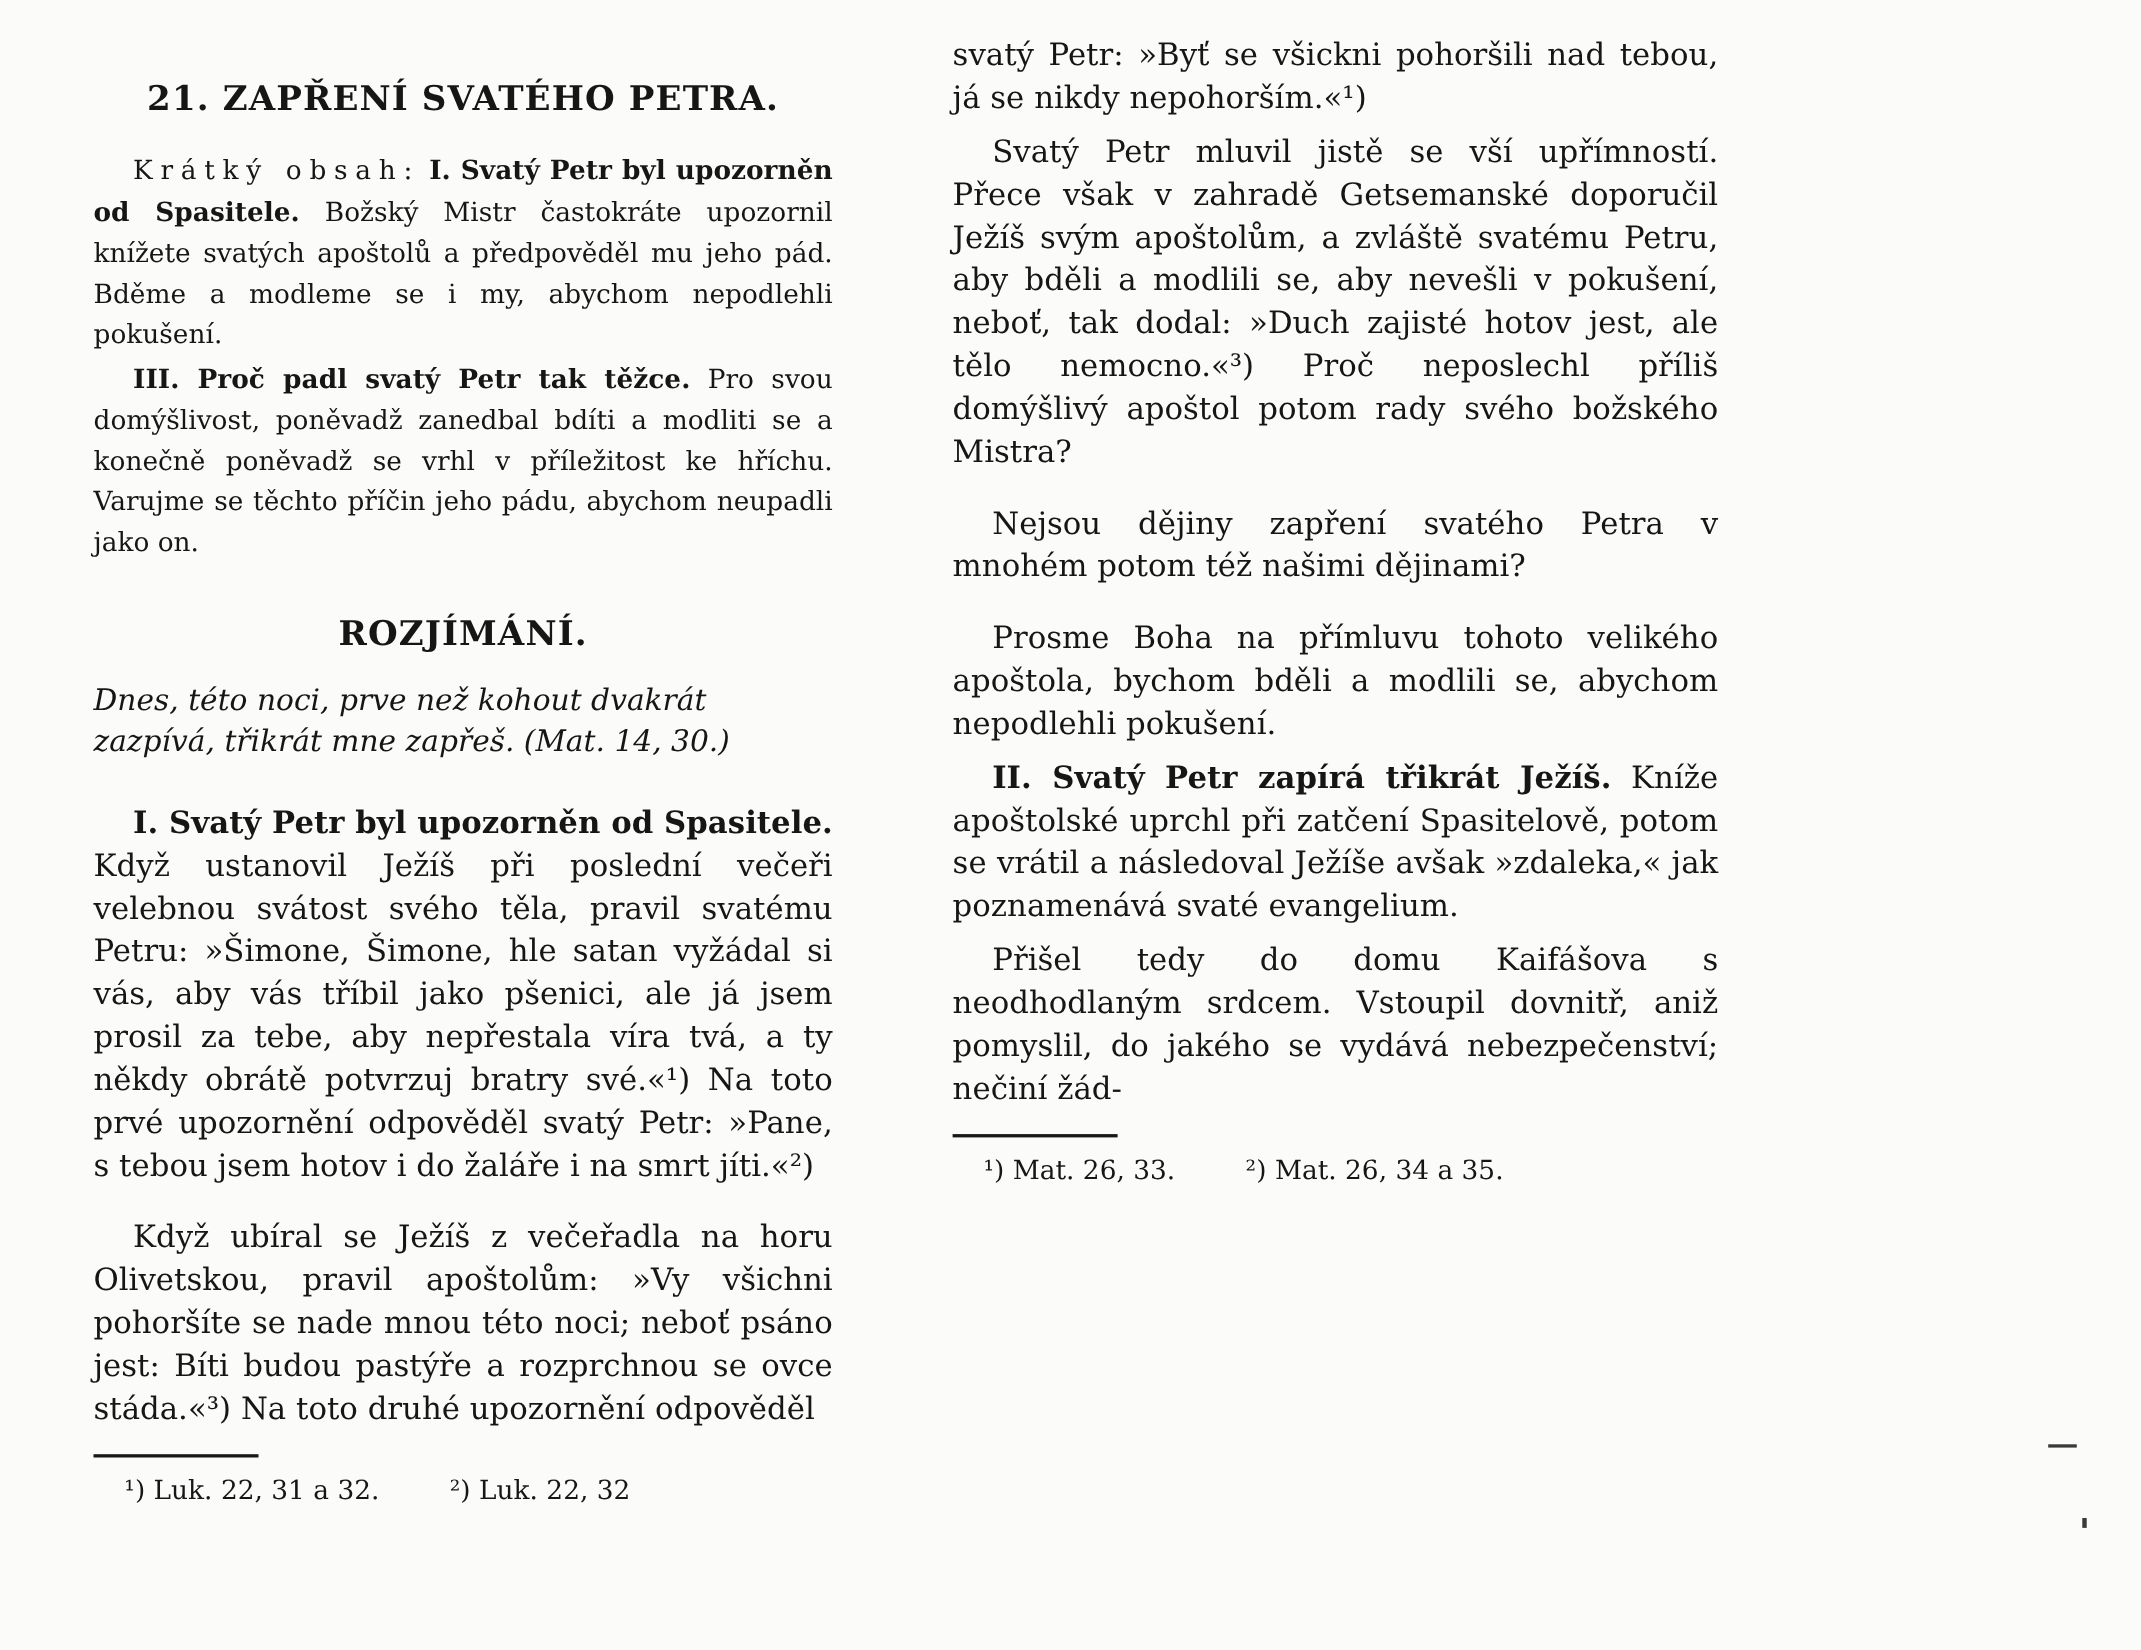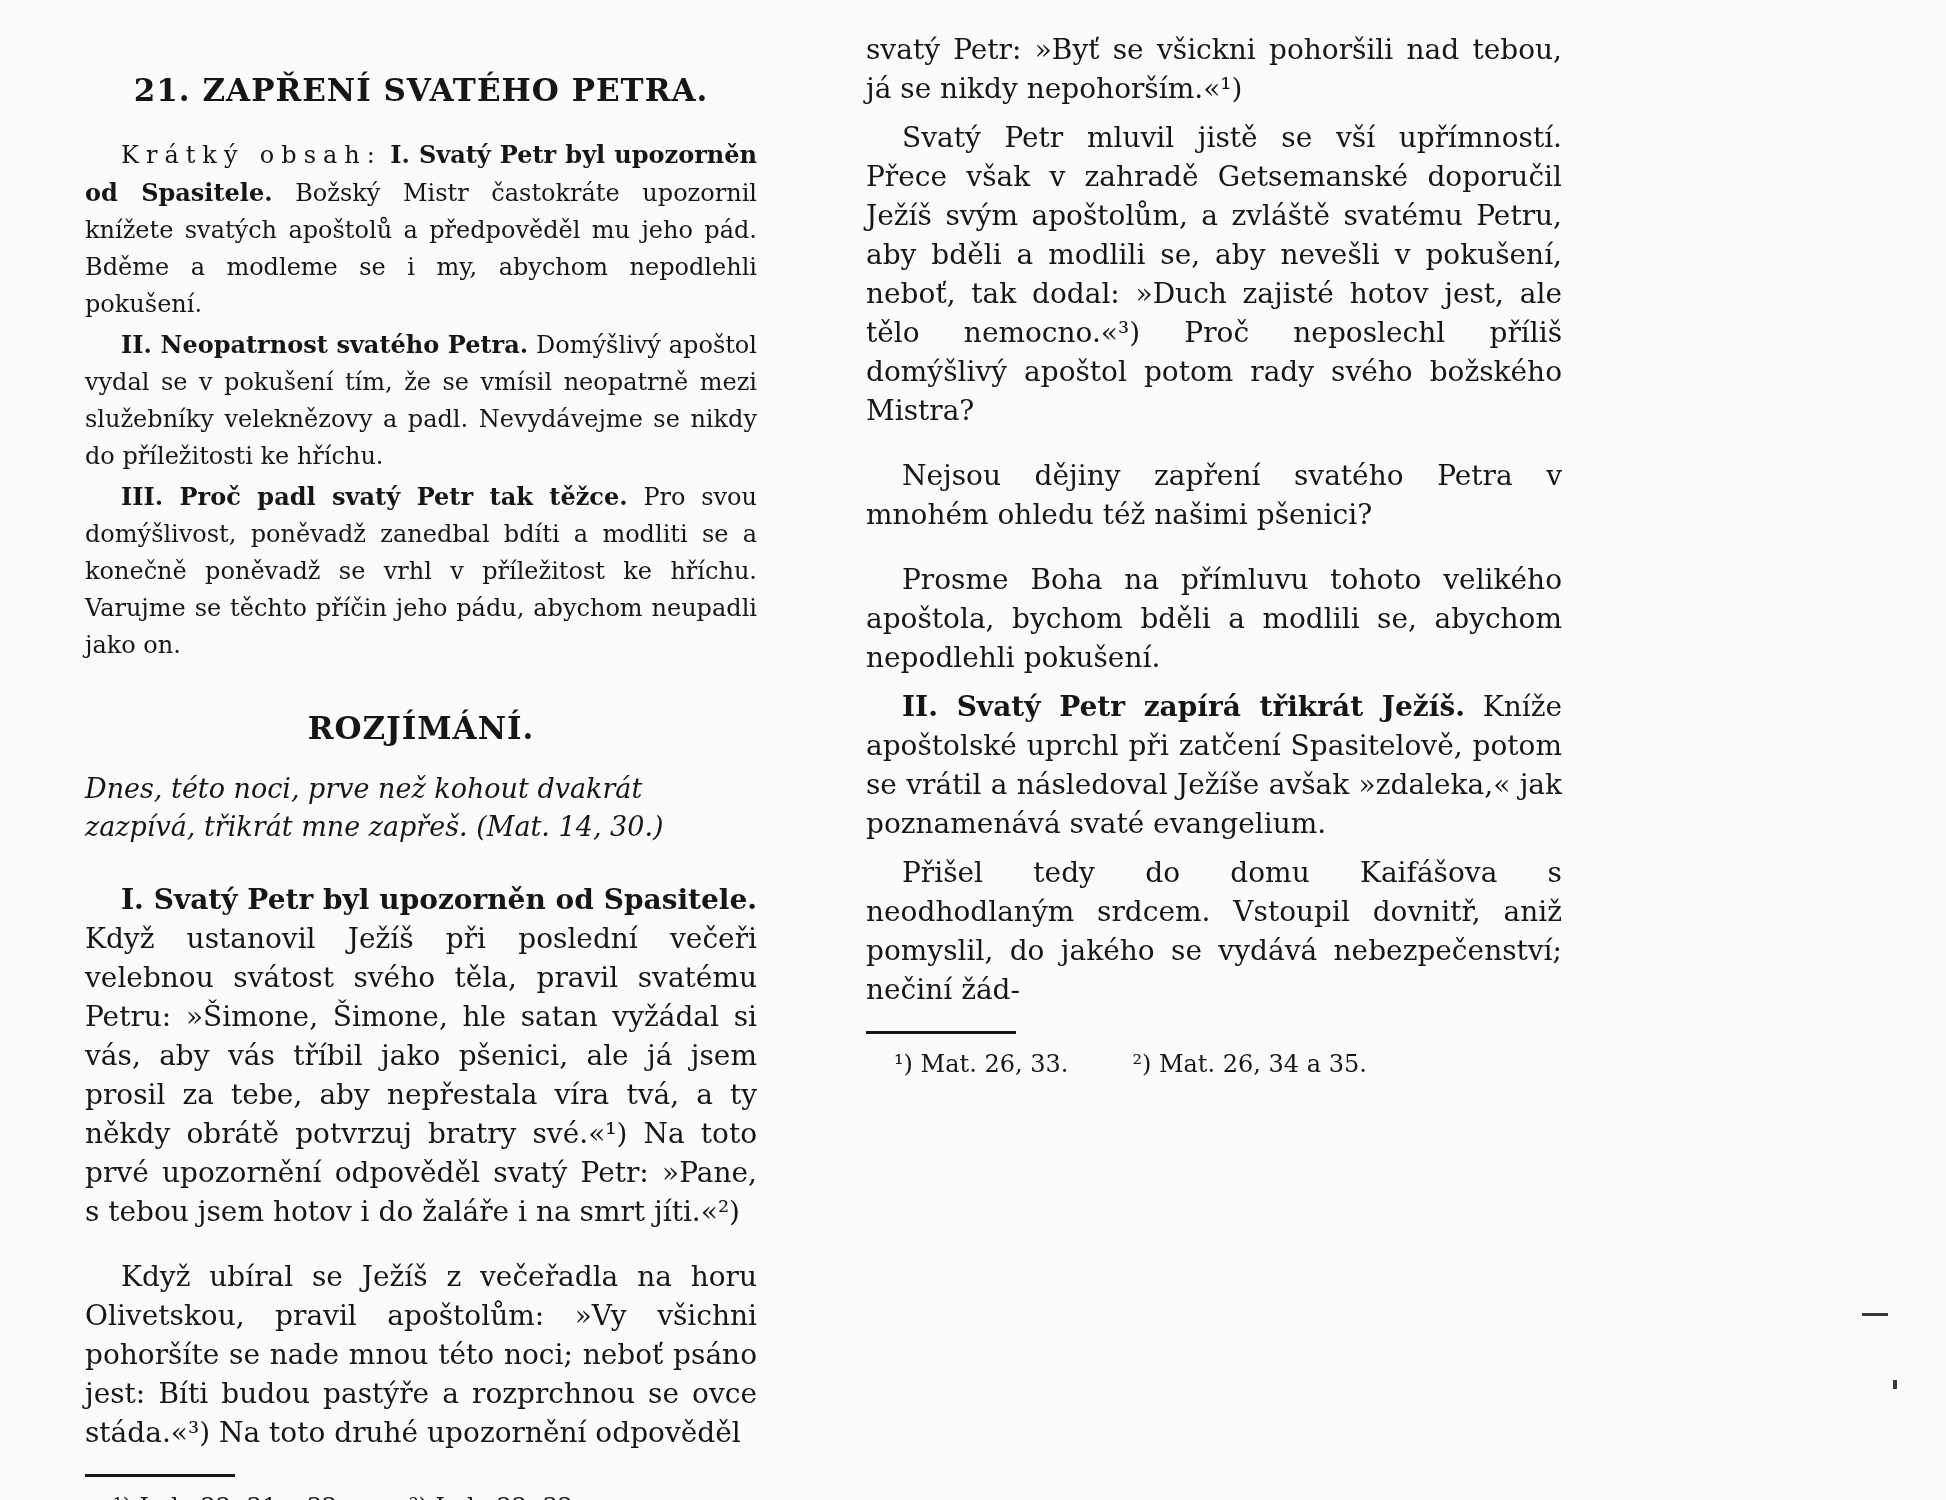--- a/index.html
+++ b/index.html
@@ -64,24 +64,20 @@
 <div class="page page-left">
   <h1 class="title">21. ZAPŘENÍ SVATÉHO PETRA.</h1>
 
   <div class="summary">
     <p>
       <span class="sp">Krátký obsah:</span>
       <span class="b">I. Svatý Petr byl upozorněn od Spasitele.</span>
       <span>Božský Mistr častokráte upozornil knížete svatých apoštolů a předpověděl mu jeho pád. Bděme a modleme se i my, abychom nepodlehli pokušení.</span>
     </p>
     <p>
-      <span class="b">II. Neopatrnost svatého Petra.</span>
-      <span>Domýšlivý apoštol vydal se v pokušení tím, že se vmísil neopatrně mezi služebníky veleknězovy a padl. Nevydávejme se nikdy do příležitosti ke hříchu.</span>
-    </p>
-    <p>
       <span class="b">III. Proč padl svatý Petr tak těžce.</span>
       <span>Pro svou domýšlivost, poněvadž zanedbal bdíti a modliti se a konečně poněvadž se vrhl v příležitost ke hříchu. Varujme se těchto příčin jeho pádu, abychom neupadli jako on.</span>
     </p>
   </div>
 
   <h2 class="heading">ROZJÍMÁNÍ.</h2>
 
   <p class="epigraph">Dnes, této noci, prve než kohout dvakrát zazpívá, třikrát mne zapřeš. (Mat. 14, 30.)</p>
 
   <div class="bodytext">
@@ -105,21 +101,21 @@
 
 <div class="page page-right">
   <div class="bodytext">
     <p class="bp noindent">
       <span>svatý Petr: »Byť se všickni pohoršili nad tebou, já se nikdy nepohorším.«¹)</span>
     </p>
     <p class="bp">
       <span>Svatý Petr mluvil jistě se vší upřímností. Přece však v zahradě Getsemanské doporučil Ježíš svým apoštolům, a zvláště svatému Petru, aby bděli a modlili se, aby nevešli v pokušení, neboť, tak dodal: »Duch zajisté hotov jest, ale tělo nemocno.«³) Proč neposlechl příliš domýšlivý apoštol potom rady svého božského Mistra?</span>
     </p>
     <p class="bp gap-lg">
-      <span>Nejsou dějiny zapření svatého Petra v mnohém ohledu též našimi pšenici?</span>
+      <span>Nejsou dějiny zapření svatého Petra v mnohém potom též našimi dějinami?</span>
     </p>
     <p class="bp gap-lg">
       <span>Prosme Boha na přímluvu tohoto velikého apoštola, bychom bděli a modlili se, abychom nepodlehli pokušení.</span>
     </p>
     <p class="bp">
       <span class="b">II. Svatý Petr zapírá třikrát Ježíš.</span>
       <span>Kníže apoštolské uprchl při zatčení Spasitelově, potom se vrátil a následoval Ježíše avšak »zdaleka,« jak poznamenává svaté evangelium.</span>
     </p>
     <p class="bp">
       <span>Přišel tedy do domu Kaifášova s neodhodlaným srdcem. Vstoupil dovnitř, aniž pomyslil, do jakého se vydává nebezpečenství; nečiní žád-</span>

